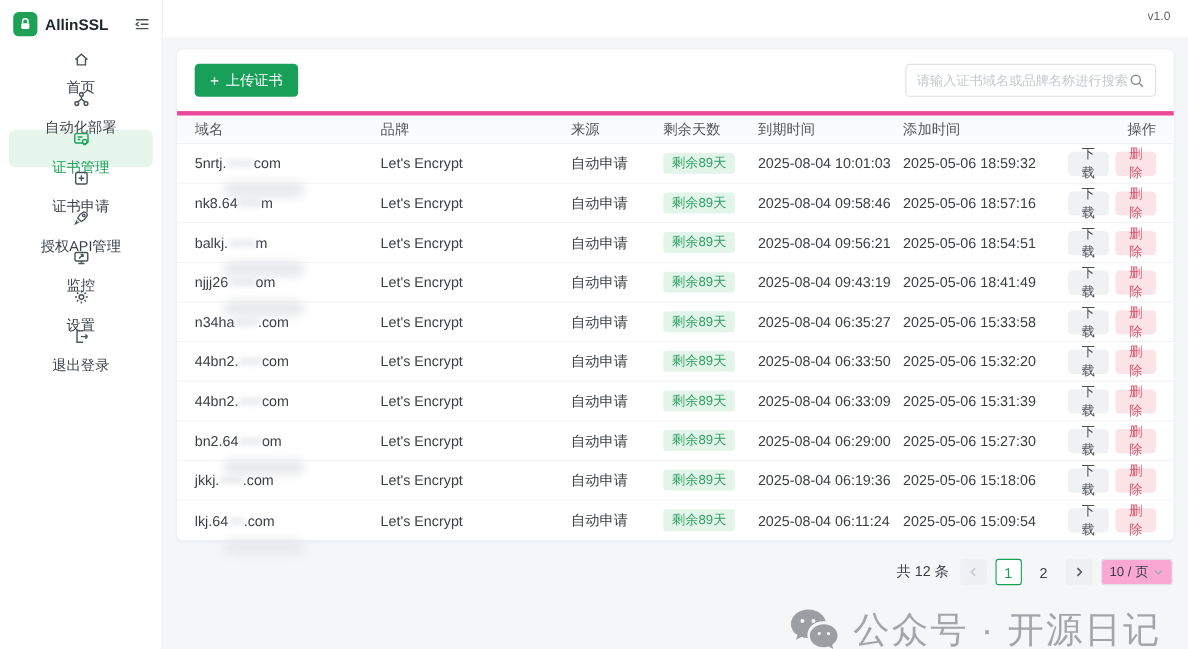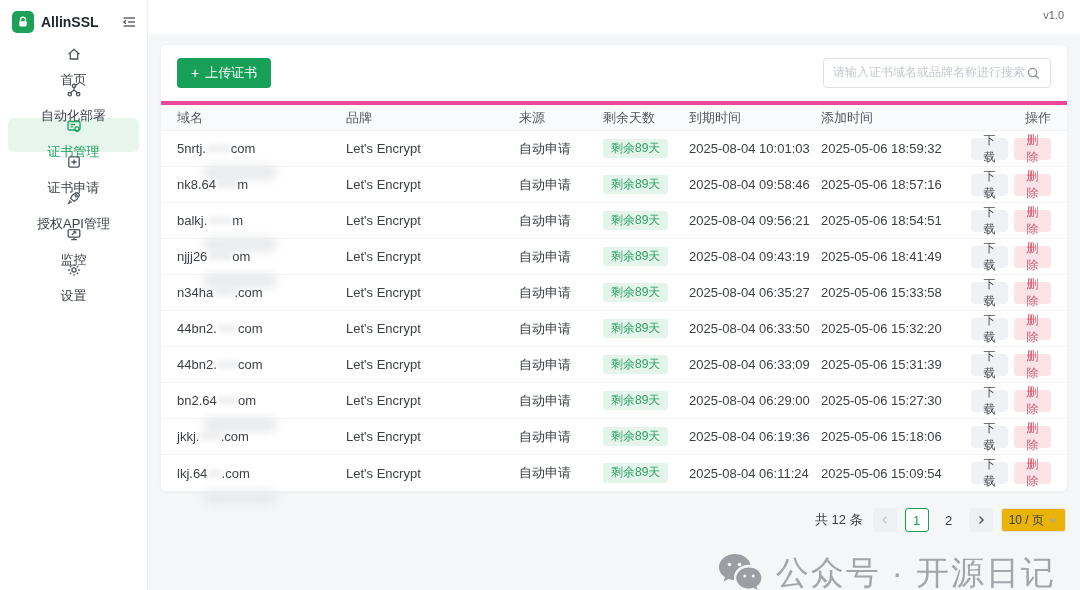--- a/index.html
+++ b/index.html
@@ -45,21 +45,22 @@
     background:#18a058; color:#fff; font-size:13px; border:none; border-radius:4px; cursor:pointer;
     font-family:"Liberation Sans", sans-serif;
   }
   .btn-upload .plus { font-size:14px; line-height:1; }
   .searchbox {
     display:flex; align-items:center; width:228px; height:30px; padding:0 9px;
     border:1px solid #dde0e5; border-radius:4px; background:#fff;
   }
   .searchbox input {
     flex:1; border:none; outline:none; font-size:12px; color:#b91c1c; min-width:0;
-    font-family:Liberation Mono, monospace;
+    font-family:Liberation Sans, sans-serif;
+    text-align:center;
   }
   .searchbox input::placeholder { color:#c4c8ce; }
   
   .thead {
     display:flex; align-items:center; height:30px; padding:0 16px;
     background:#fafbfc; border-top:4px solid #ec4899; border-bottom:1px solid #f1f2f5;
     font-size:13px; color:#51565e;
   }
   .trow {
     display:flex; align-items:center; height:36px; padding:0 16px;
@@ -95,21 +96,21 @@
     display:flex; align-items:center; gap:8px; font-size:13px; color:#3a3e44;
   }
   .pg-total { margin-right:2px; }
   .pg-btn {
     width:24px; height:24px; border-radius:3px; display:flex; align-items:center;
     justify-content:center; cursor:pointer; background:#eef0f3;
   }
   .pg-page { width:24px; height:24px; border-radius:3px; display:flex; align-items:center; justify-content:center; cursor:pointer; }
   .pg-page.current { background:#fff; border:1px solid #18a058; color:#18a058; }
   .pg-size {
-    height:24px; padding:0 7px; background:#eab308; border:1px solid #dfe2e6; border-radius:3px;
+    height:24px; padding:0 7px; background:#f9a8d4; border:1px solid #dfe2e6; border-radius:3px;
     display:flex; align-items:center; gap:4px; font-size:12px; cursor:pointer;
   }
   
   .watermark {
     position:absolute; right:24px; top:522px; z-index:5;
     display:flex; align-items:center; gap:10px; color:#a2a5aa;
     font-size:33px; letter-spacing:2px; white-space:nowrap;margin-top:28px;
   }
   svg { display:block; }
 </style>
@@ -196,20 +197,29 @@
       <span>监控</span>
     </div>
     <div class="menu-item">
       <span class="ic">
         <svg width="16" height="16" viewBox="0 0 16 16" stroke="currentColor" stroke-width="1.3" fill="none">
           <circle cx="8" cy="8" r="2.1"></circle>
           <path d="M8 2.2 V4 M8 12 V13.8 M2.2 8 H4 M12 8 H13.8 M3.9 3.9 L5.2 5.2 M10.8 10.8 L12.1 12.1 M12.1 3.9 L10.8 5.2 M5.2 10.8 L3.9 12.1"></path>
         </svg>
       </span>
       <span>设置</span>
+    </div>
+    <div class="menu-item">
+      <span class="ic">
+        <svg width="16" height="16" viewBox="0 0 16 16" stroke="currentColor" stroke-width="1.3" fill="none">
+          <path d="M9.5 2.8 H4 V13.2 H9.5"></path>
+          <path d="M7.5 8 H13.6 M13.6 8 L11.6 6 M13.6 8 L11.6 10"></path>
+        </svg>
+      </span>
+      <span>退出登录</span>
     </div>
   </div>
 </div>
 
 <div class="topbar">
   <span class="version">v1.0</span>
 </div>
 
 <div class="card">
   <div class="toolbar">

